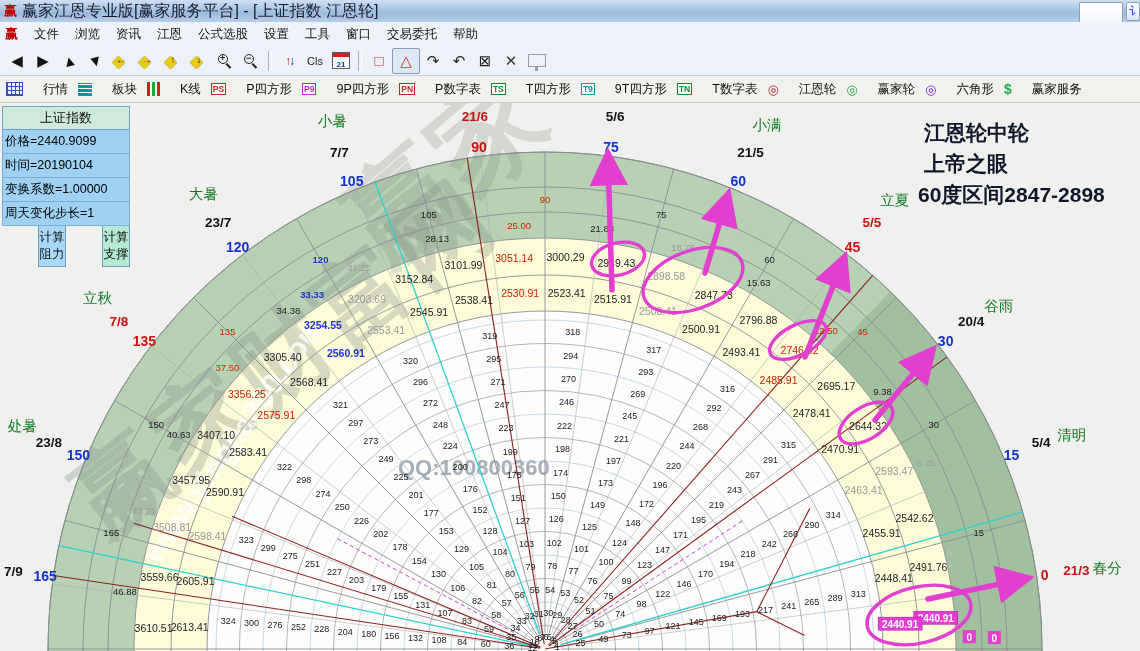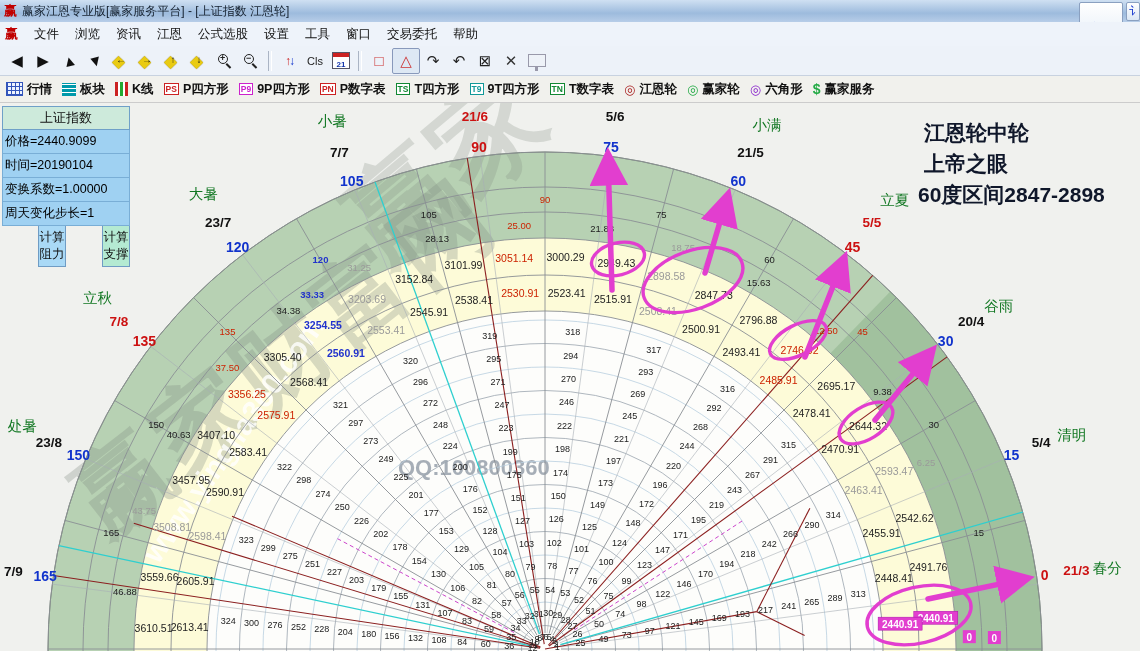--- a/index.html
+++ b/index.html
@@ -1,21 +1,21 @@
 <!DOCTYPE html>
 <html><head>
 <meta charset="utf-8">
 <style>
   html,body{margin:0;padding:0;width:1140px;height:651px;overflow:hidden;
     font-family:"Liberation Sans","DejaVu Sans",sans-serif;background:#f0f1ef;}
   .titlebar{position:absolute;left:0;top:0;width:1140px;height:22px;
     background:linear-gradient(#cfe0f2,#9dbbdd 60%,#b7cde8);border-bottom:1px solid #7a96bb;
     display:flex;align-items:center;font-size:12px;color:#101828;}
   .app-logo{color:#c00000;font-weight:bold;font-size:13px;margin:0 5px 0 4px;}
-  .title-text{font-size:12px;color:#14202e;}
+  .title-text{font-size:16px;color:#14202e;}
   .tb-btns{position:absolute;right:0;top:2px;display:flex;}
   .tb-btn{height:17px;margin-right:3px;padding:17px 9px;font-size:12px;color:#1133cc;
     background:linear-gradient(#ffffff,#dce8f5);border:1px solid #8aa0c0;border-radius:2px;
     white-space:nowrap;overflow:hidden;}
   .tb-btn.clip{width:8px;padding:0 2px;margin-right:0;}
   .menubar{position:absolute;left:0;top:22px;width:1140px;height:24px;background:#eef3fa;
     border-bottom:1px solid #c8d2e0;display:flex;align-items:center;font-size:12.5px;color:#111;}
   .menubar .app-logo{margin:0 8px 0 5px;}
   .menu-item{padding:2px 8px;cursor:default;}
   .toolbar1{position:absolute;left:0;top:46px;width:1140px;height:30px;background:#edf2f9;
@@ -35,21 +35,21 @@
   .cal::before{content:"";position:absolute;top:0;left:0;right:0;height:4px;background:#cc2222;}
   .cal .d{position:absolute;bottom:-1px;left:0;right:0;text-align:center;font-size:8px;font-weight:bold;color:#1133aa;}
   .updown{font-size:12px;font-weight:bold;letter-spacing:-2px;}
   .updown .u{color:#cc2222;} .updown .dn{color:#1133cc;}
   .cls{font-size:11px;color:#222;}
   .proj{width:16px;height:11px;border:1.5px solid #99a;background:#eef2f8;position:relative;}
   .proj::after{content:"";position:absolute;left:6px;bottom:-5px;width:3px;height:4px;background:#99a;}
   .toolbar2{position:absolute;left:0;top:76px;width:1140px;height:27px;background:#f1f1ed;
     border-bottom:1px solid #cccccc;display:flex;align-items:center;padding-left:6px;box-sizing:border-box;font-size:12.5px;color:#111;}
   .rib{display:flex;align-items:center;margin-right:10px;cursor:default;}
-  .rib .lbl{margin-left:4px;white-space:nowrap;font-weight:bold;}
+  .rib .lbl{margin-left:20px;white-space:nowrap;}
   .ric{display:inline-block;}
   .ric-table{width:15px;height:12px;border:1px solid #3355bb;
     background:repeating-linear-gradient(0deg,#3355bb 0 1px,transparent 1px 4px),
                repeating-linear-gradient(90deg,#3355bb 0 1px,transparent 1px 4px),#eef4ff;}
   .ric-blocks{width:14px;height:13px;
     background:repeating-linear-gradient(0deg,#0099aa 0 3px,#ffffff 3px 4px),
                repeating-linear-gradient(90deg,rgba(0,150,170,.85) 0 3px,rgba(255,255,255,0) 3px 4px),#ccf0f0;}
   .ric-kline{width:13px;height:14px;
     background:linear-gradient(90deg,#cc2222 0 3px,#ffffff 3px 5px,#22aa33 5px 8px,#ffffff 8px 10px,#cc2222 10px 13px);}
   .badge{font-size:8.5px;font-weight:bold;padding:1px 1px;border:1px solid currentColor;background:#fff;line-height:1;}

